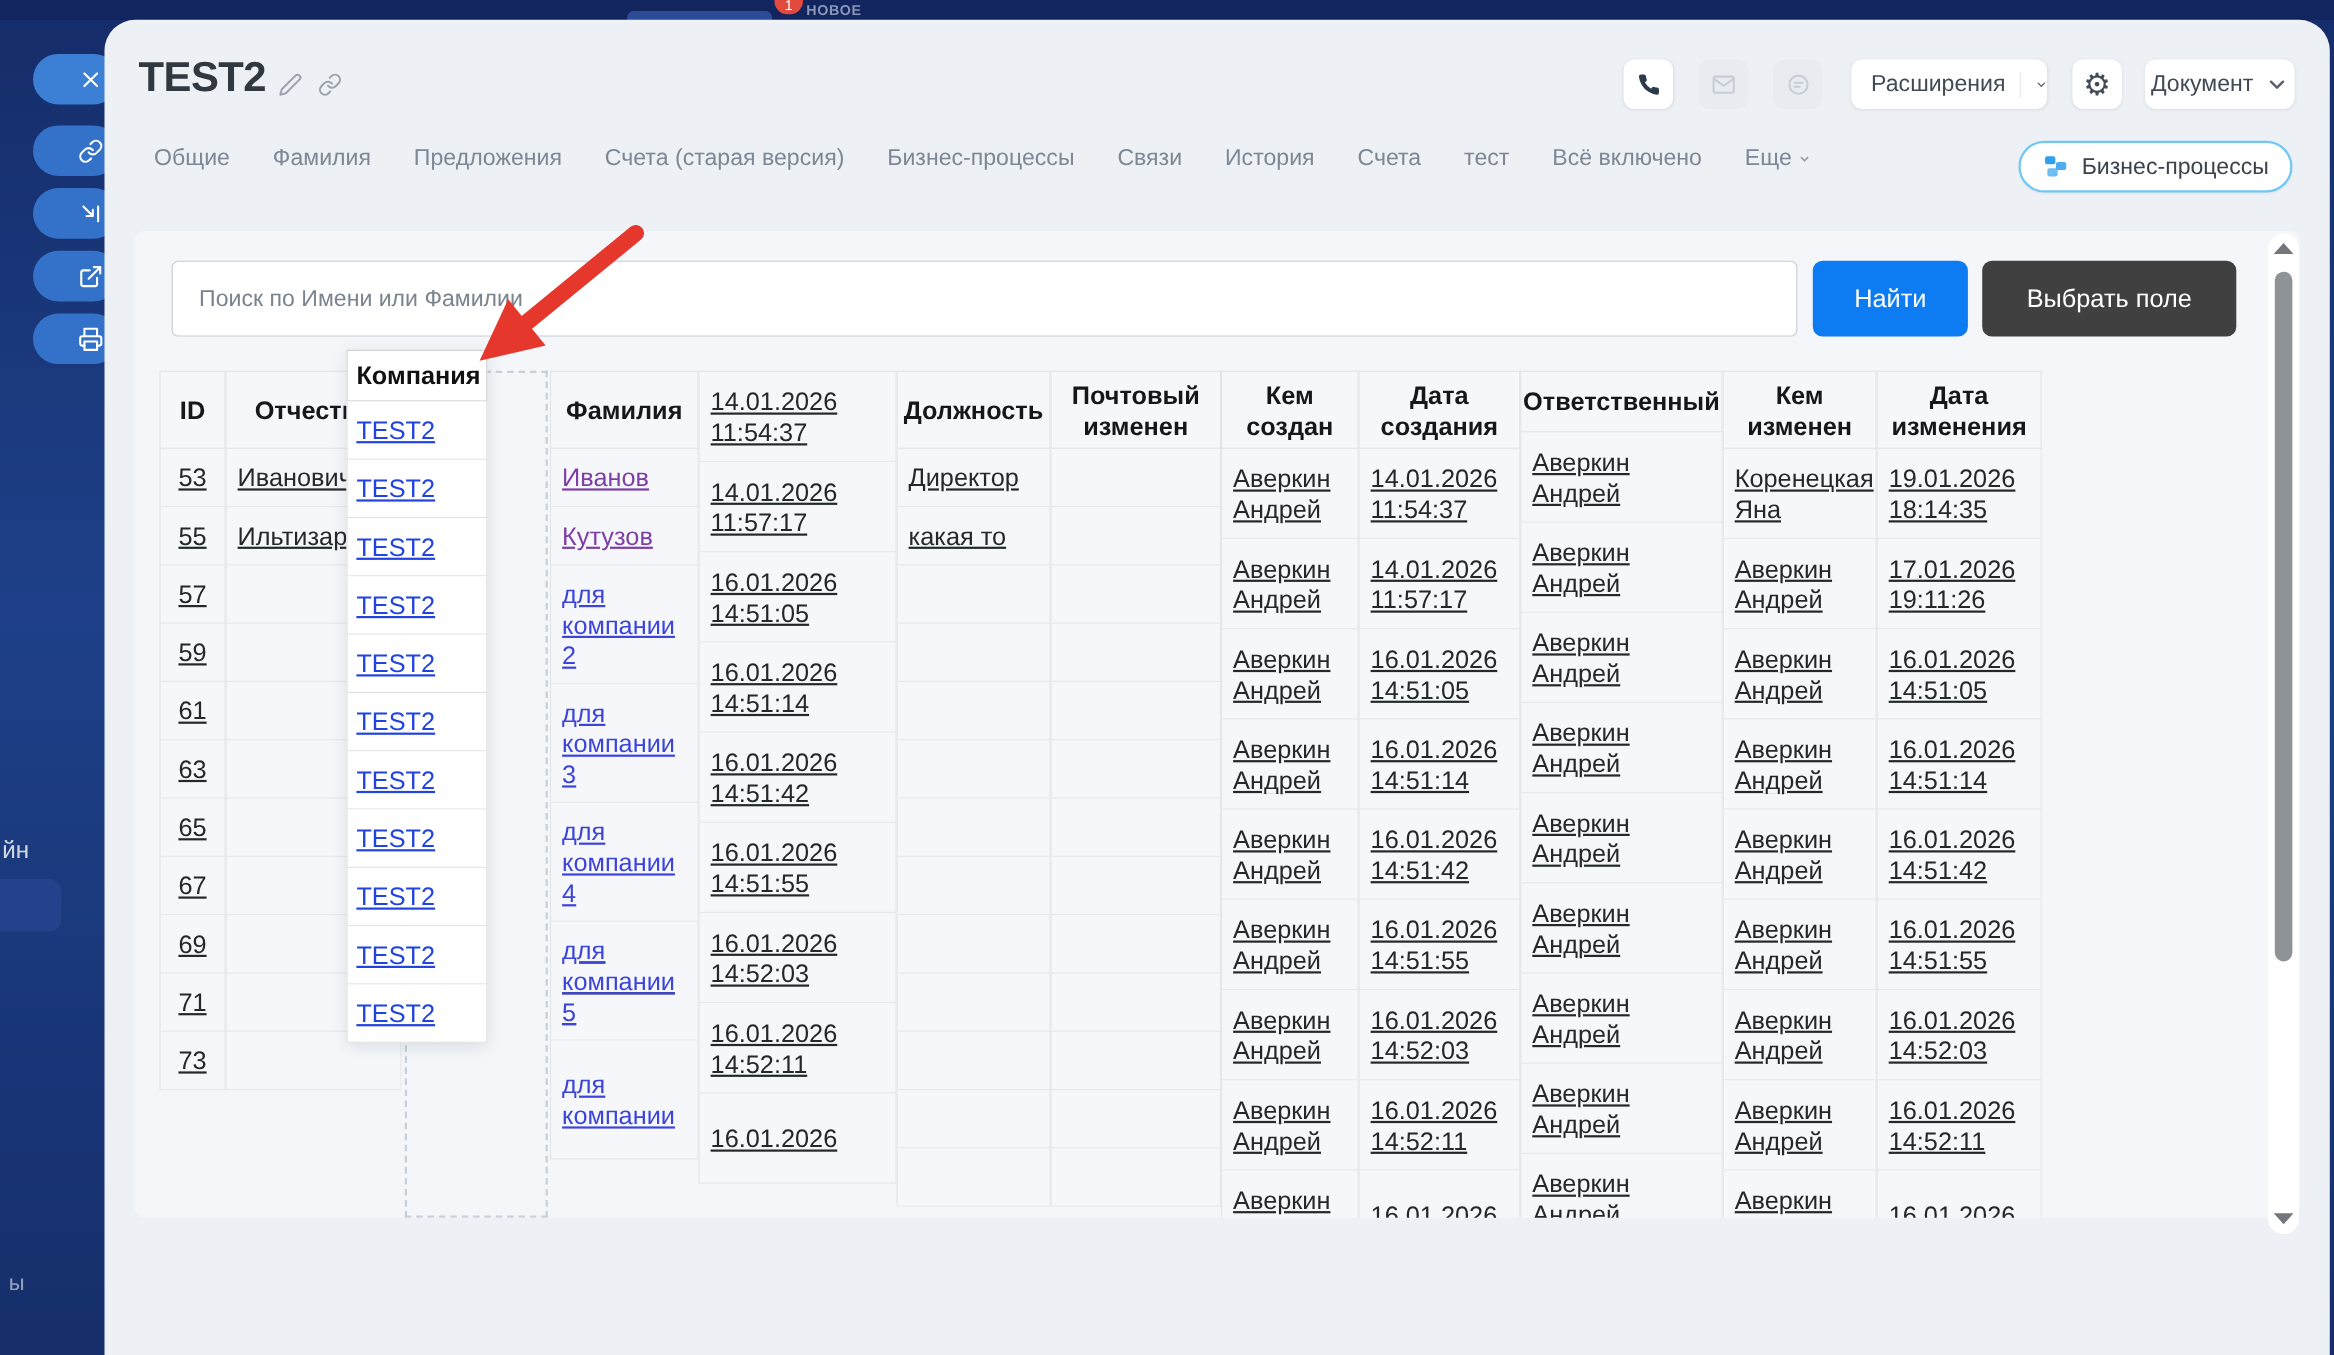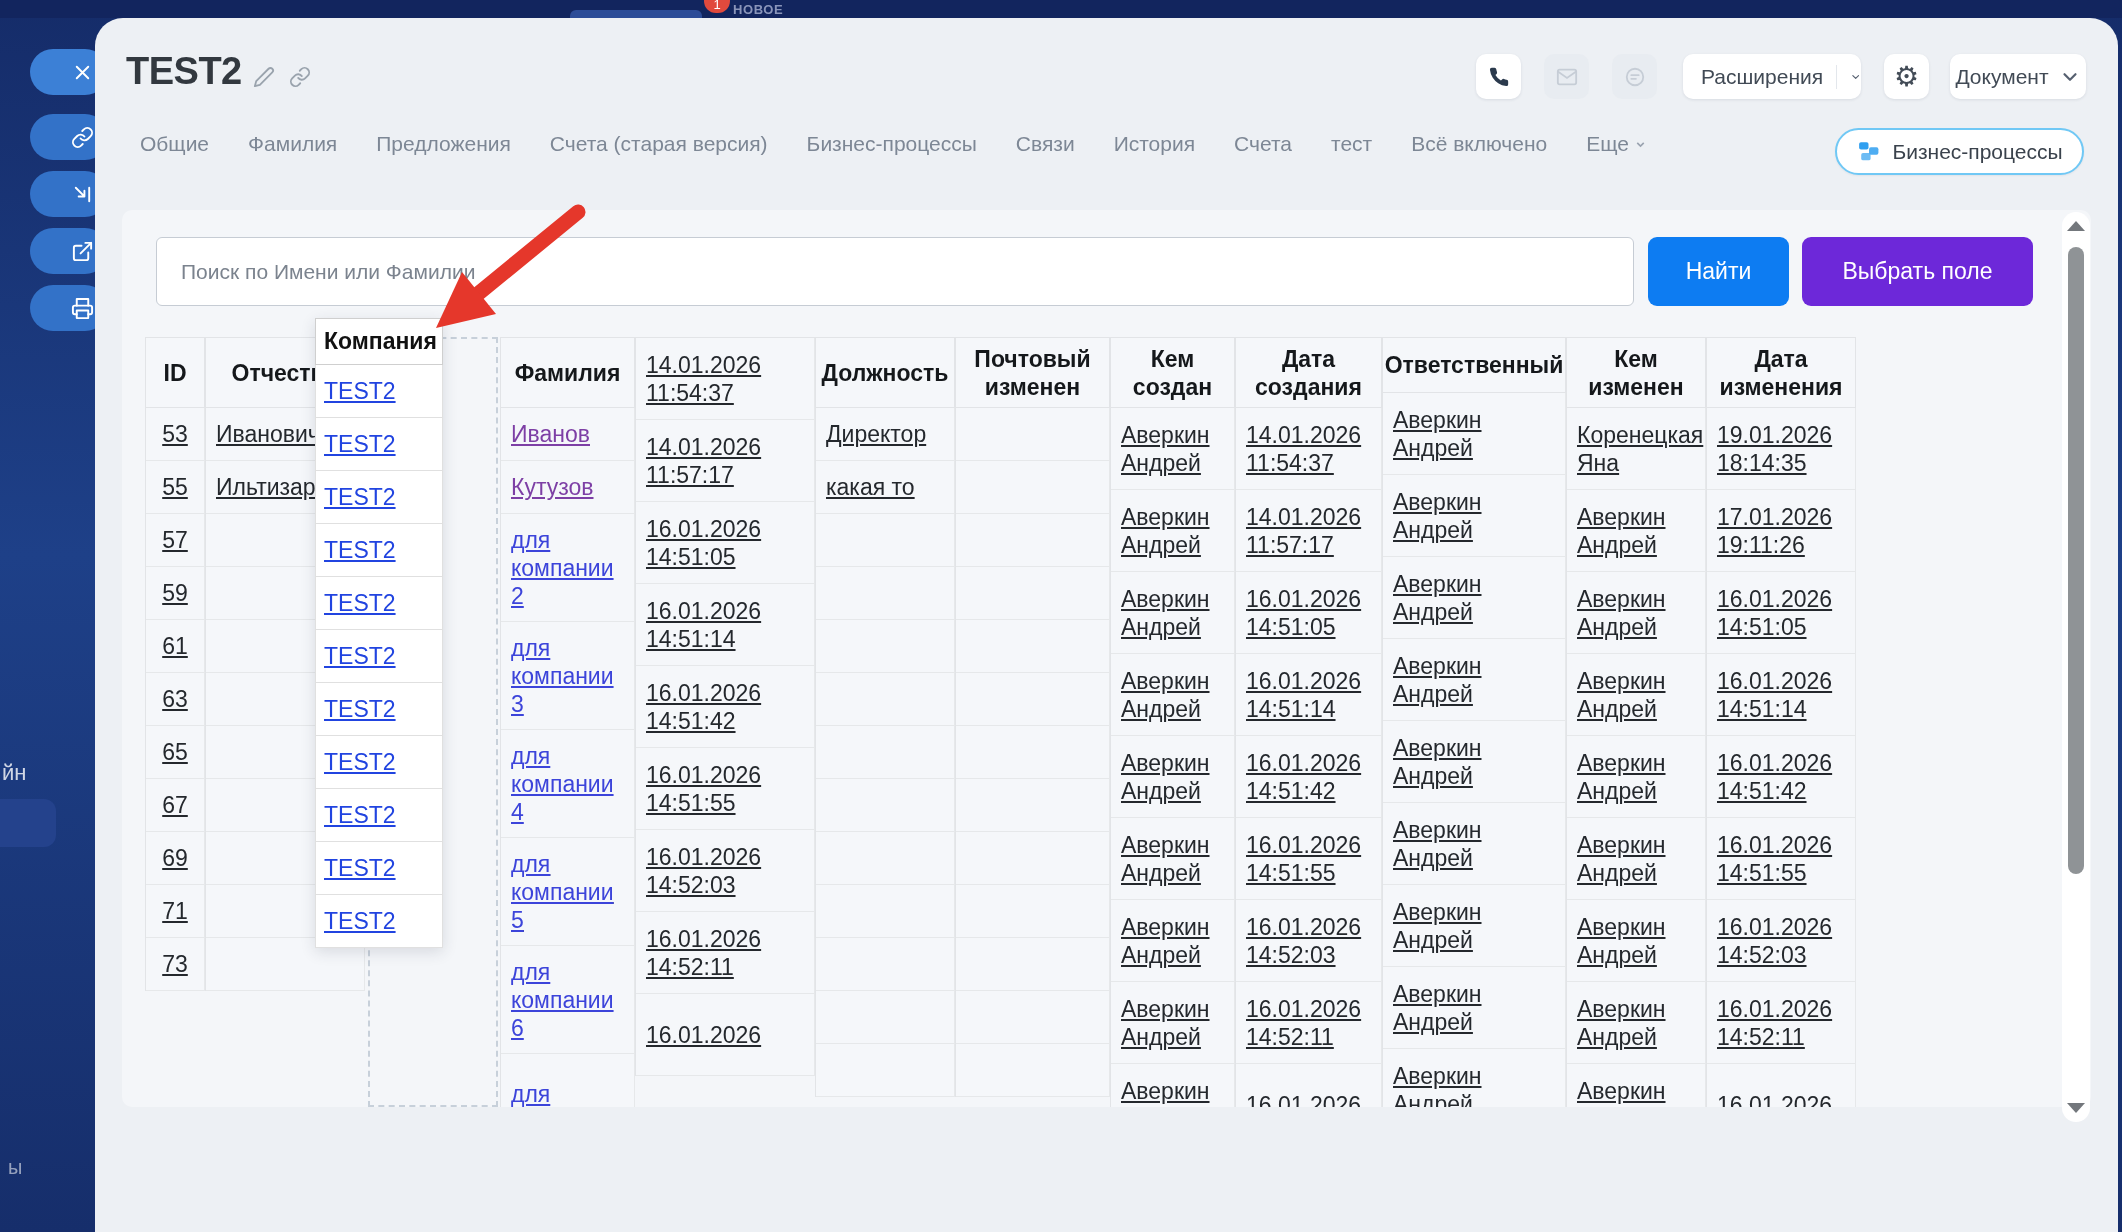--- a/index.html
+++ b/index.html
@@ -33,21 +33,21 @@
 .tabs{position:absolute;left:45px;top:114px;display:flex;gap:39px;font-size:21px;color:#7d8795;align-items:center}
 .tabs .tab{cursor:pointer;display:flex;align-items:center;gap:5px;white-space:nowrap}
 .bpbtn{position:absolute;left:1740px;top:110px;width:249px;height:47px;background:#fff;border:2px solid #70c8f5;border-radius:24px;
 display:flex;align-items:center;justify-content:center;gap:11px;font-size:21px;color:#3a424c;cursor:pointer;box-shadow:0 1px 2px rgba(31,42,64,.06)}
 .card{position:absolute;left:27px;top:192px;width:1969px;height:897px;background:#f4f6f9;border-radius:10px;overflow:hidden}
 .search{position:absolute;left:34px;top:27px;width:1478px;height:69px;background:#fff;border:1px solid #c6ccd4;border-radius:6px;
 padding-left:24px;font-size:21px;color:#333;outline:none;font-family:inherit}
 .search::placeholder{color:#7b838e}
 .btn{position:absolute;top:27px;height:69px;border:none;border-radius:9px;color:#fff;font-size:23px;cursor:pointer;font-family:inherit}
 .btn.find{left:1526px;width:141px;background:#0d7cf2}
-.btn.choose{left:1680px;width:231px;background:#6d28d9}
+.btn.choose{left:1680px;width:231px;background:#404040}
 .tcol{position:absolute;top:127px;border-left:1px solid #e2e4e7;border-top:1px solid #e2e4e7;background:#f5f7fa}
 .thead{border-right:1px solid #e2e4e7;border-bottom:1px solid #e2e4e7;display:flex;align-items:center;justify-content:center;
 text-align:center;font-weight:bold;font-size:23px;color:#15181b;line-height:28px;padding:2px 4px;cursor:pointer}
 .tcell{border-right:1px solid #e6e8ea;border-bottom:1px solid #e6e8ea;display:flex;align-items:center;padding-left:10px;
 font-size:23px;color:#24282d;line-height:28px}
 .tcell.center{justify-content:center;padding-left:0}
 .tcell span,.tcell a{display:inline-block}
 .tcell a{cursor:pointer;text-decoration:underline}
 a.lk-new{color:#3c44da}
 a.lk-visited{color:#7d3fa5}
@@ -269,23 +269,20 @@
           <div class="tcell" style="height: 108px;">
             <a class="lk-new" style="max-width: 105px;">для компании 3</a>
           </div>
           <div class="tcell" style="height: 108px;">
             <a class="lk-new" style="max-width: 105px;">для компании 4</a>
           </div>
           <div class="tcell" style="height: 108px; text-decoration: underline;">
             <a class="lk-new" style="max-width: 105px;">для компании 5</a>
           </div>
           <div class="tcell" style="height: 108px;">
-            <a class="lk-new" style="max-width: 105px;">для компании 6</a>
-          </div>
-          <div class="tcell" style="height: 108px;">
             <a class="lk-new" style="max-width: 105px;">для компании</a>
           </div>
         </div>
         <div class="tcol" style="left: 513px; width: 180px;">
           <div class="tcell" style="height: 82px;">
             <a class="lk-function link() { [native code] }" style="max-width: 125px;">14.01.2026 11:54:37</a>
           </div>
           <div class="tcell" style="height: 82px;">
             <a class="lk-function link() { [native code] }" style="max-width: 125px;">14.01.2026 11:57:17</a>
           </div>

